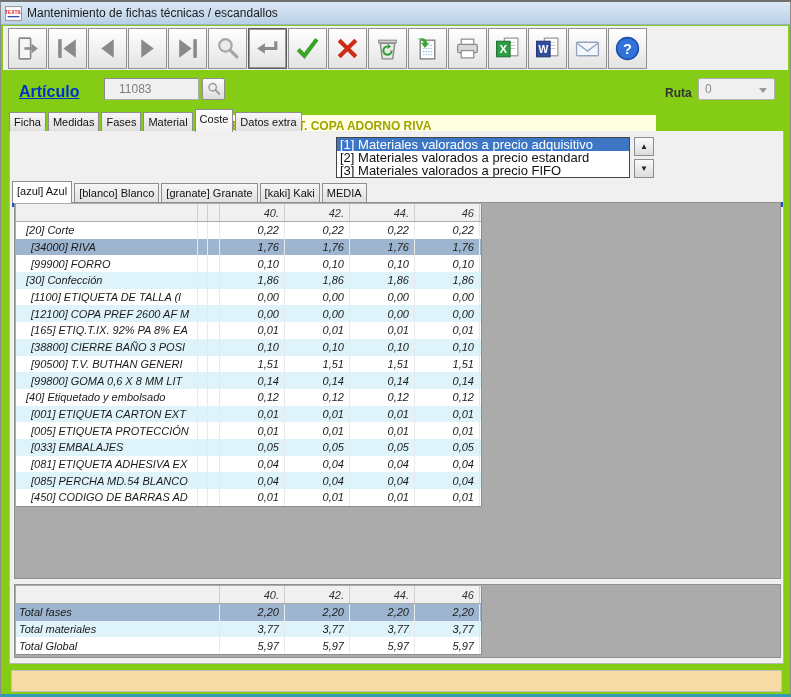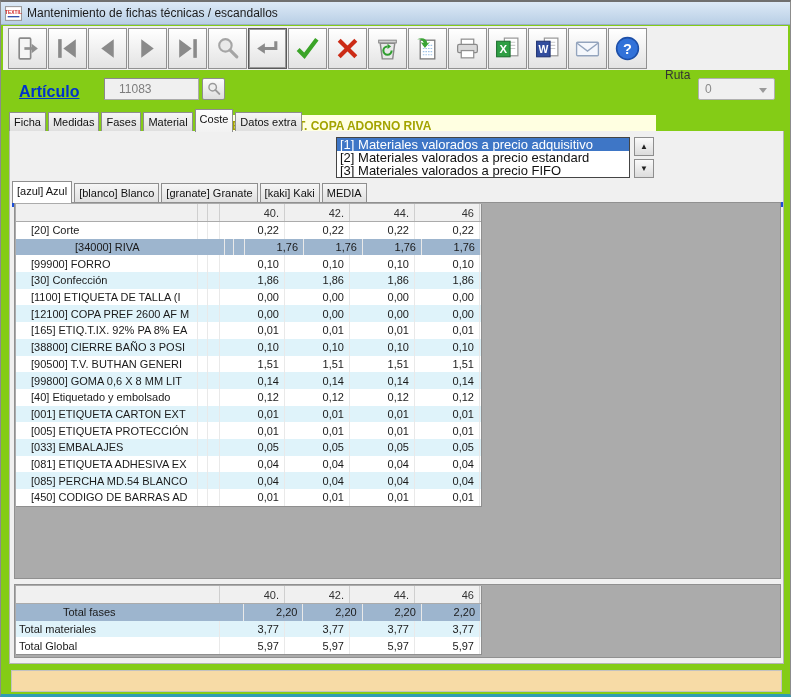--- a/index.html
+++ b/index.html
@@ -26,21 +26,21 @@
   .code-input{position:absolute;left:103px;top:76px;width:95px;height:22px;box-sizing:border-box;
     background:#f0f0f0;border:1px solid #ababab;border-top-color:#8a8a8a;border-left-color:#8a8a8a;
     font-size:12px;color:#7d7d7d;line-height:20px;padding-left:14px;}
   .lookup-btn{position:absolute;left:201px;top:76px;width:23px;height:22px;box-sizing:border-box;
     border:1px solid #8e8e8e;background:linear-gradient(#fcfcfc,#dedede);border-radius:2px;
     display:flex;align-items:center;justify-content:center;cursor:pointer;}
   .lookup-btn svg{width:16px;height:16px;}
   .desc-box{position:absolute;left:227px;top:76px;width:428px;height:22px;background:#ffffe1;
     color:#a3a300;font-weight:bold;font-size:12px;line-height:22px;padding-left:4px;box-sizing:border-box;
     white-space:nowrap;overflow:hidden;margin-top:37px;}
-  .ruta-label{position:absolute;left:664px;top:66px;font-size:12px;font-weight:normal;color:#333;}
+  .ruta-label{position:absolute;left:664px;top:84px;font-size:12px;font-weight:bold;color:#333;}
   .ruta-select{position:absolute;left:697px;top:76px;width:77px;height:22px;box-sizing:border-box;
     border:1px solid #b0b0b0;border-radius:2px;background:#f0f0f0;font-size:12px;color:#8a8a8a;
     line-height:20px;padding-left:6px;cursor:pointer;}
   .dd-arrow{position:absolute;right:7px;top:9px;width:0;height:0;
     border-left:4px solid transparent;border-right:4px solid transparent;border-top:5px solid #9a9a9a;}
   
   .tabstrip{position:absolute;font-size:11px;white-space:nowrap;}
   #main-tabs{left:8px;top:107px;width:775px;height:22px;border-bottom:1px solid #8e8e8e;}
   #color-tabs{left:2px;top:50px;width:771px;height:21px;border-bottom:5px solid #1d4ed8;}
   .tab{display:inline-block;height:19px;line-height:19px;padding:0 4px;border:1px solid #8e8e8e;
@@ -56,39 +56,39 @@
   .listbox{position:absolute;left:326px;top:6px;width:294px;height:41px;box-sizing:border-box;
     background:#fff;border:1px solid #444;font-size:13px;overflow:hidden;cursor:pointer;}
   .lb-item{height:13px;line-height:13px;padding-left:3px;white-space:nowrap;color:#111;}
   .lb-item.sel{background:#3e76c6;color:#fff;}
   .lb-btn{position:absolute;width:20px;height:19px;box-sizing:border-box;border:1px solid #8e8e8e;
     background:linear-gradient(#fafafa,#dcdcdc);font-size:8px;text-align:center;line-height:17px;
     color:#222;cursor:pointer;}
   #lb-up{left:624px;top:6px;}
   #lb-down{left:624px;top:28px;}
   
-  .grid-area{position:absolute;box-sizing:border-box;background:#ababab;border:1px solid #909090;}
+  .grid-area{position:absolute;box-sizing:border-box;background:#ababab;border:1px solid #909090;font-style:italic;}
   #cost-area{left:4px;top:71px;width:767px;height:377px;}
   #totals-area{left:4px;top:453px;width:767px;height:74px;}
   .grid{position:absolute;left:1px;top:1px;width:466px;background:#ababab;font-size:11px;
     border-right:1px solid #8f8f8f;border-bottom:1px solid #8f8f8f;box-sizing:border-box;}
   .g-row{display:flex;height:16.7px;align-items:center;overflow:hidden;background:#fff;}
   .g-head{height:17px;background:#f0f0f0;border-bottom:1px solid #ababab;}
   .gc{box-sizing:border-box;overflow:hidden;white-space:nowrap;height:100%;display:flex;align-items:center;
     border-right:1px solid #e9e9e9;color:#1a1a1a;}
   .g-head .gc{border-right:1px solid #cfcfcf;color:#333;}
-  .c-name{width:182px;padding-left:15px;}
+  .c-name{width:182px;padding-left:10px;}
   .c-name.lvl1{padding-left:15px;}
   .t-name{width:204px;padding-left:3px;}
   .c-n1{width:10px;}
   .c-n2{width:12px;}
   .c-val{width:65px;justify-content:flex-end;padding-right:5px;}
   .r-white{background:#ffffff;}
   .r-cyan{background:#dff3fa;}
-  .r-sel{background:#9db5ce;padding-left:44px;}
+  .r-sel{background:#9db5ce;}
   
   .statusbar{position:absolute;left:10px;top:668px;width:771px;height:22px;box-sizing:border-box;
     background:#f7dba6;border:1px solid #c2c2c2;}
 </style>
 </head>
 <body>
 
 <div class="window">
 
   <div class="titlebar">

